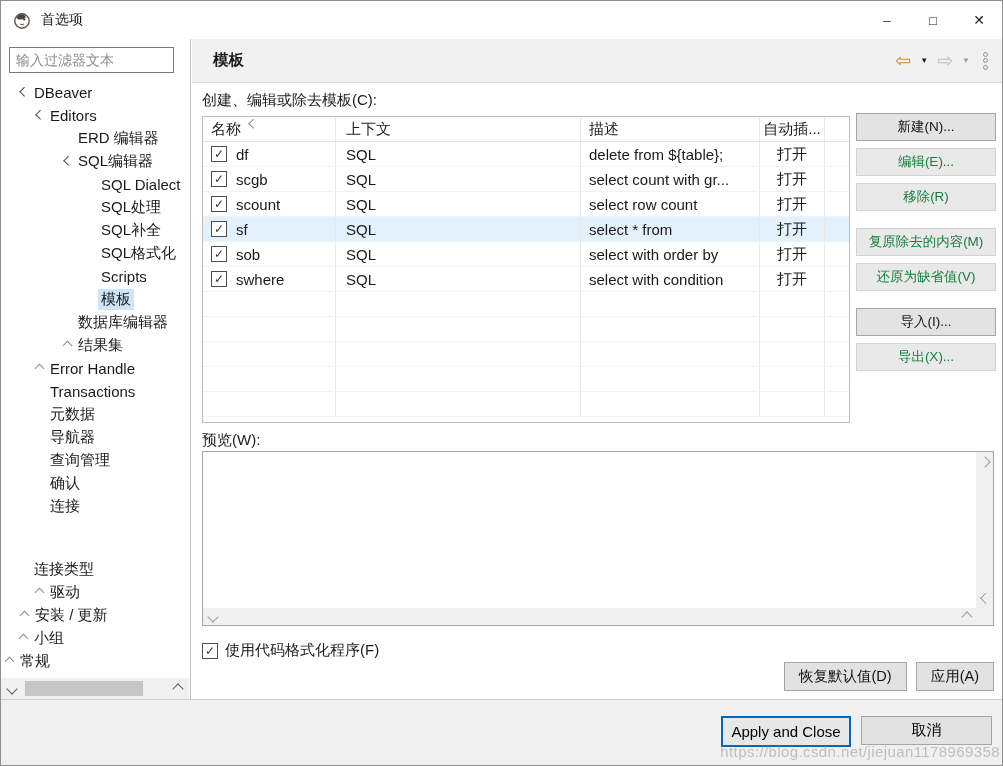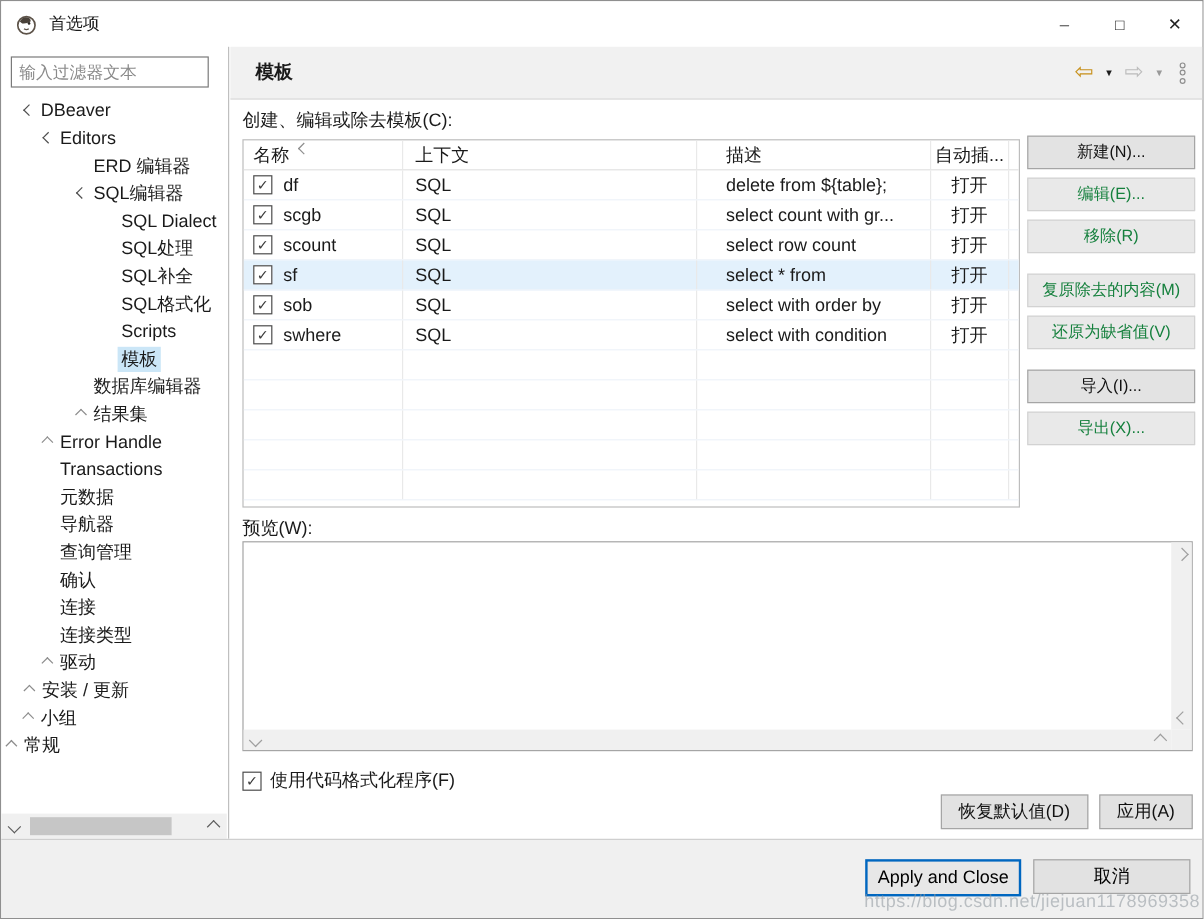--- a/index.html
+++ b/index.html
@@ -59,21 +59,21 @@
 
   
   .tmpl-table{position:absolute;left:10px;top:77px;width:648px;height:307px;box-sizing:border-box;
     border:1px solid #bdbdbd;background:#fff;overflow:hidden;}
   .t-row,.t-header{display:flex;height:25px;box-sizing:border-box;}
   .t-header{border-bottom:1px solid #e2e2e2;}
   .t-cell{box-sizing:border-box;border-right:1px solid #e9e9e9;display:flex;align-items:center;
     overflow:hidden;white-space:nowrap;padding:0 4px 0 8px;}
   .c1{width:133px;flex:none;position:relative;}
   .c2{width:245px;flex:none;padding-left:10px;}
-  .c3{width:179px;flex:none;margin-left:16px;}
+  .c3{width:179px;flex:none;}
   .c4{width:65px;flex:none;justify-content:center;padding:0;}
   .c5{flex:1;border-right:none;}
   .t-header .t-cell{color:#1a1a1a;}
   .sort-chev{position:absolute;left:46px;top:4px;}
   .t-row{border-bottom:1px solid #eef3f9;}
   .t-row.selected{background:#e3f1fc;}
   .cbx{width:16px;height:16px;flex:none;box-sizing:border-box;border:1px solid #4d4d4d;background:#fff;
     display:flex;align-items:center;justify-content:center;}
   .cbx .mark{font-size:12px;color:#3a3a3a;line-height:1;}
   .row-name{margin-left:9px;}
@@ -217,21 +217,21 @@
           <span class="tree-label">查询管理</span>
         </div>
         <div class="tree-item" style="padding-left: 30px;">
           <span class="tree-arrow"></span>
           <span class="tree-label">确认</span>
         </div>
         <div class="tree-item" style="padding-left: 30px;">
           <span class="tree-arrow"></span>
           <span class="tree-label">连接</span>
         </div>
-        <div class="tree-item" style="padding-left: 30px;">
+        <div class="tree-item" style="padding-left: 14px; margin-top: 40px;">
           <span class="tree-arrow"></span>
           <span class="tree-label">连接类型</span>
         </div>
         <div class="tree-item" style="padding-left: 30px;">
           <span class="tree-arrow">
             <i class="chev right"></i>
           </span>
           <span class="tree-label">驱动</span>
         </div>
         <div class="tree-item" style="padding-left: 15px;">

